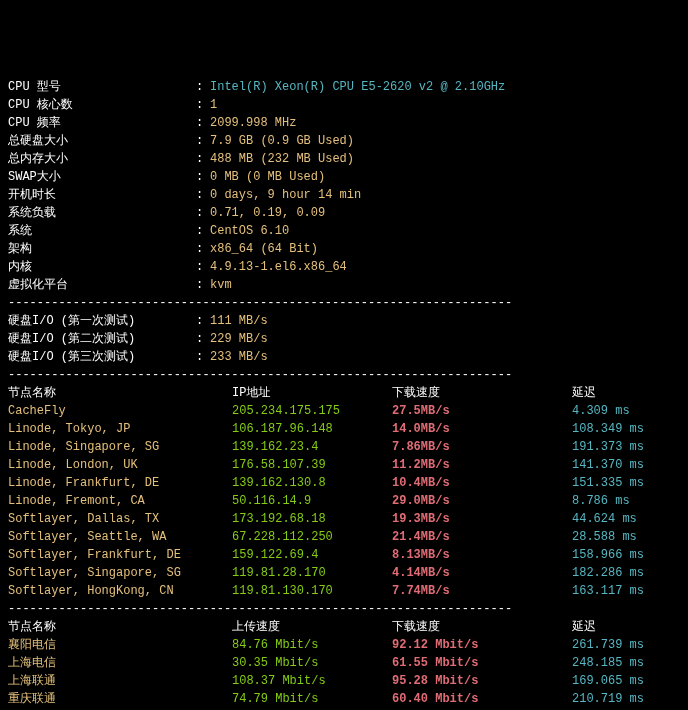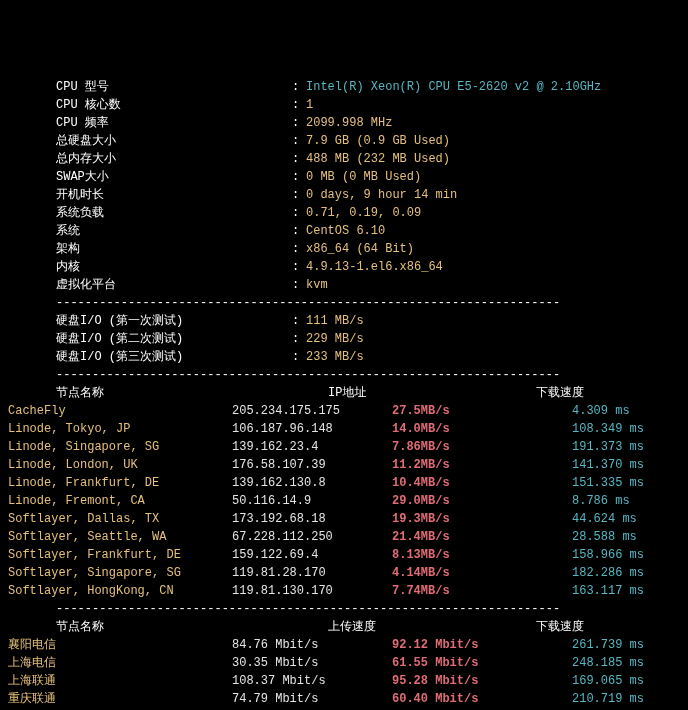--- a/index.html
+++ b/index.html
@@ -8,23 +8,23 @@
     font-size: 12px;
     line-height: 18px;
     margin: 0;
     padding: 6px 8px;
     color: #fff;
     width: 688px;
     height: 710px;
     box-sizing: border-box;
     white-space: pre;
   }
-  .white { color: #fff; margin-left: 48px; }
+  .white { color: #fff; }
   .yellow { color: #e5c07b; }
-  .green { color: #e5e5e5; }
+  .green { color: #84cc16; }
   .red { color: #e06c75; font-weight: bold; }
   .cyan { color: #56b6c2; }
   .row { display: block; height: 18px; }
   .cell { display: inline-block; vertical-align: top; }
 </style>
 </head>
 <body>
 
 
 

